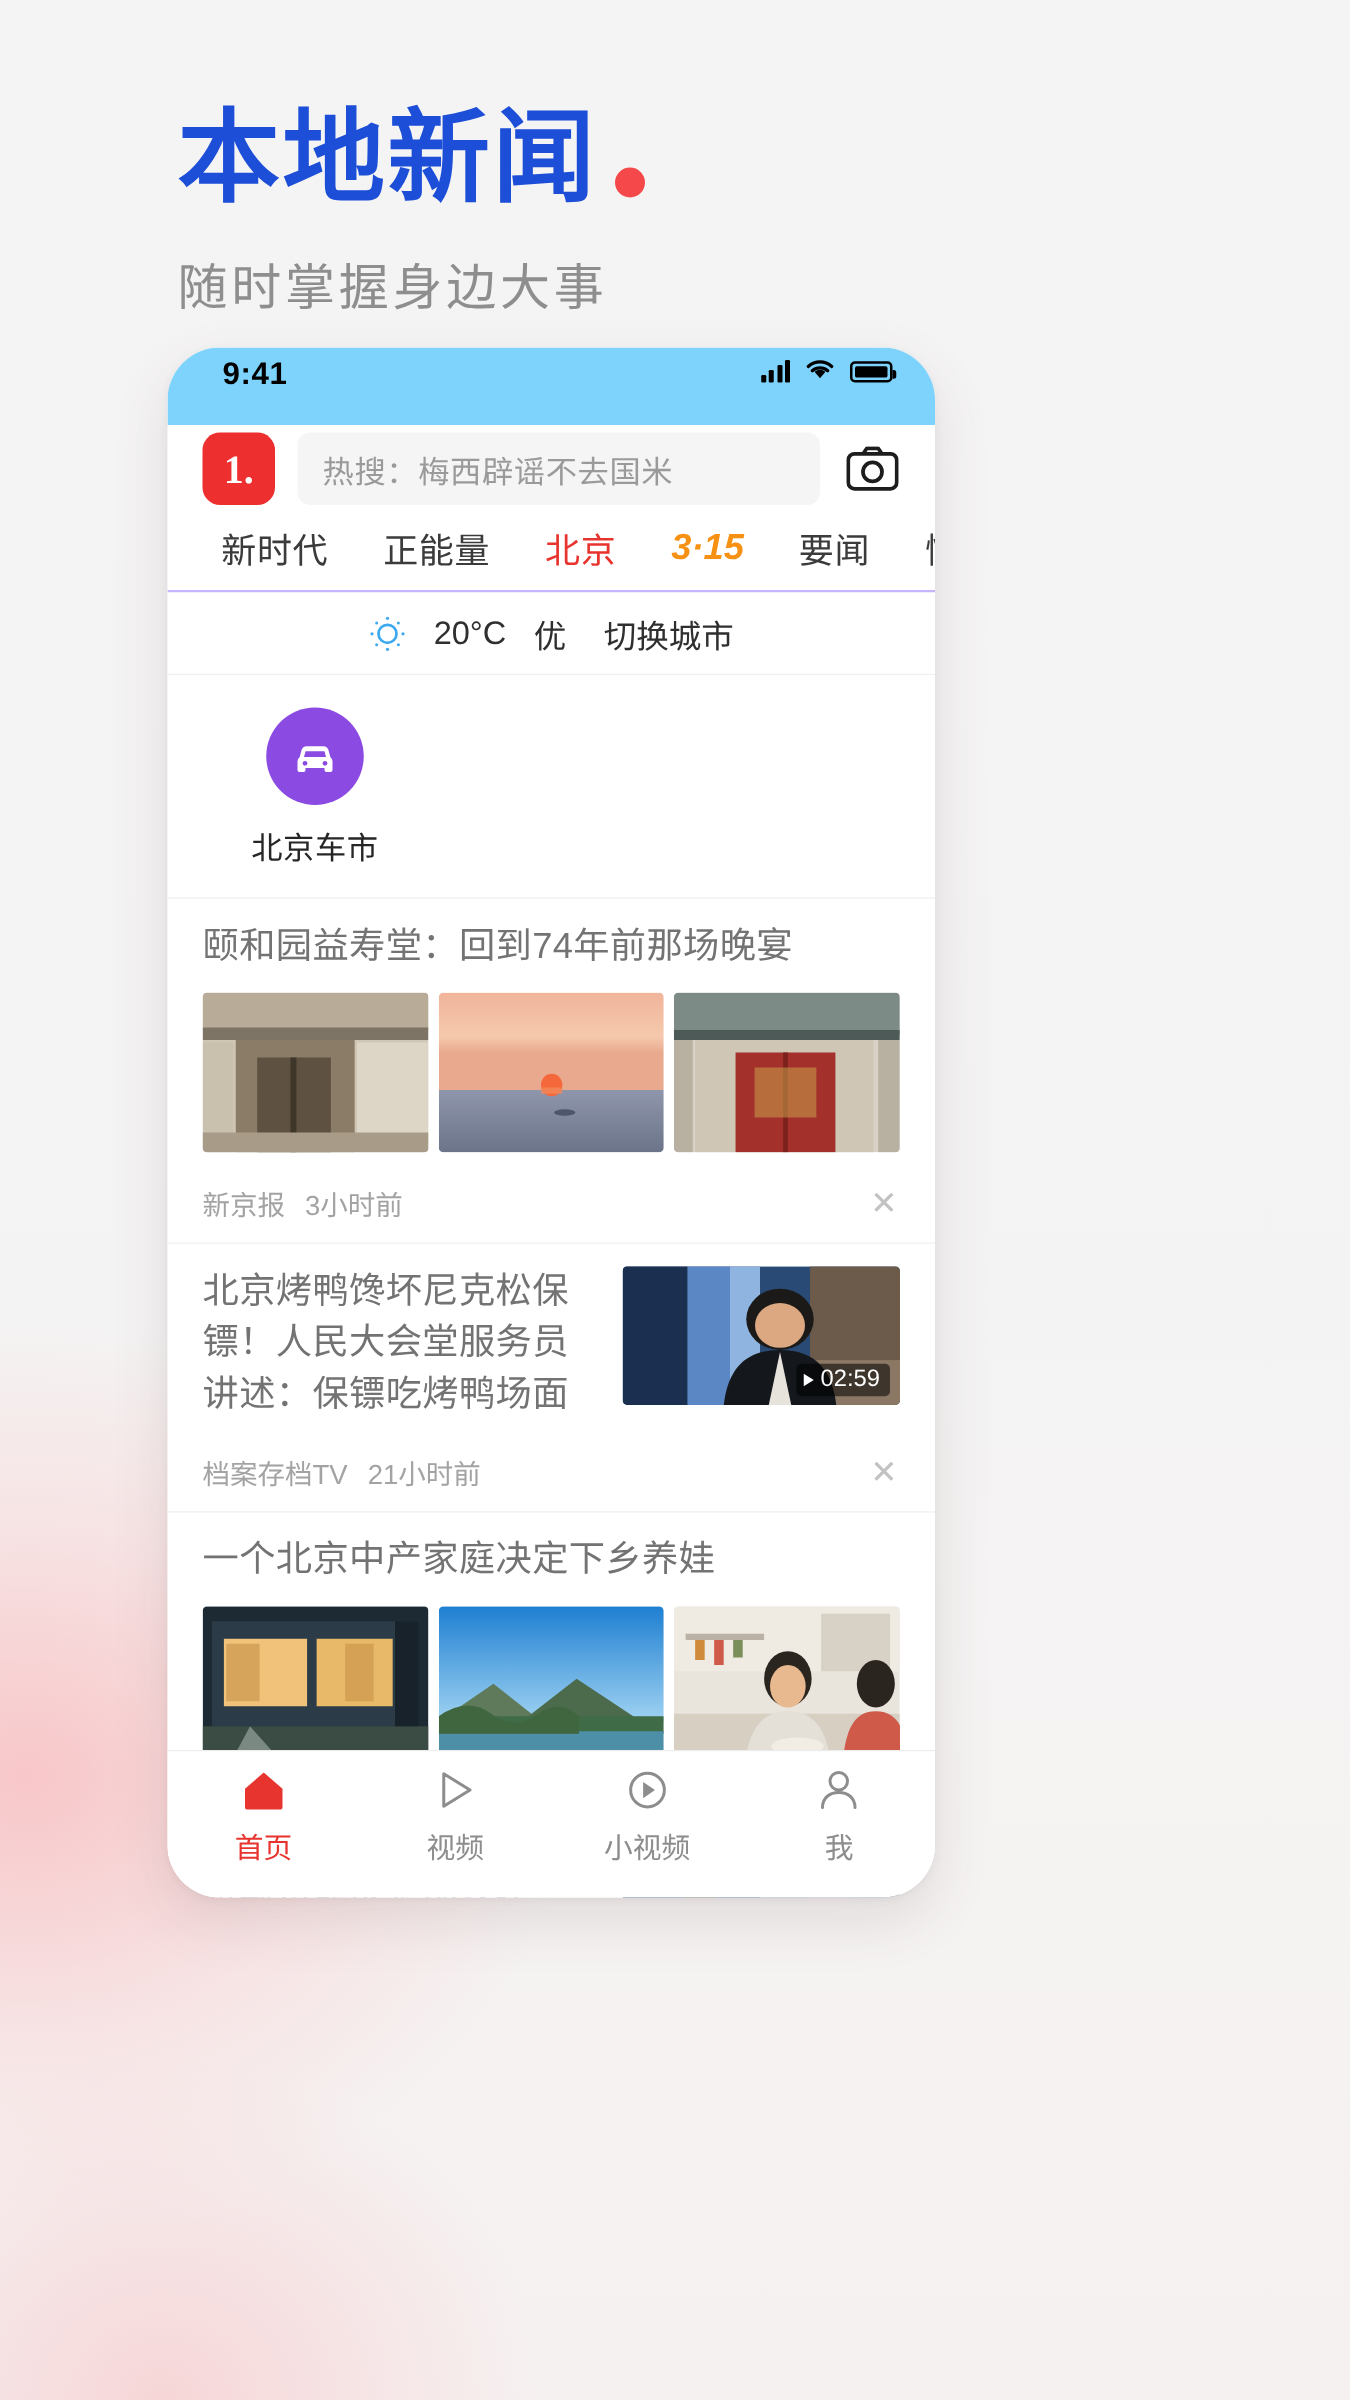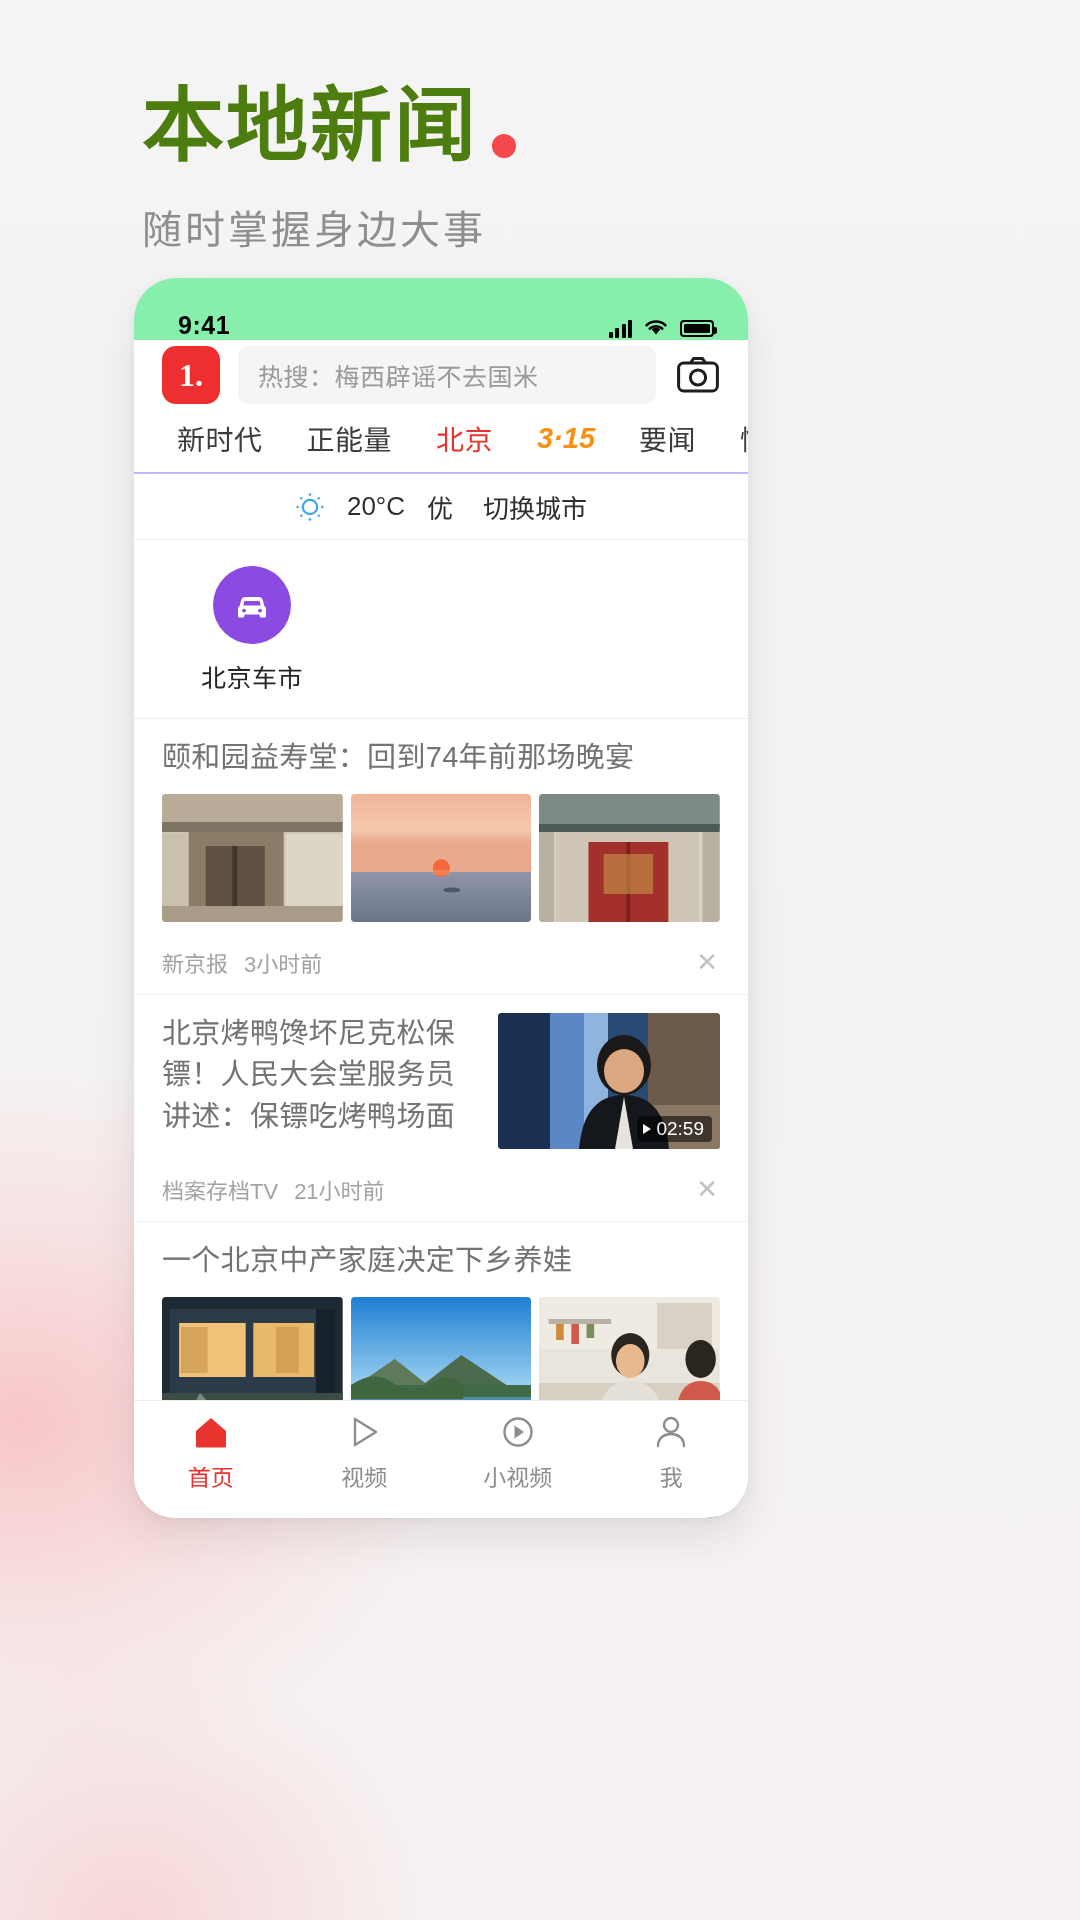--- a/index.html
+++ b/index.html
@@ -30,21 +30,21 @@
   .hero-title-row {
     display: flex;
     align-items: flex-end;
     gap: 14px;
   }
   .hero-title {
     font-family: "Liberation Serif", "DejaVu Serif", serif;
     font-size: 82px;
     font-weight: 700;
     letter-spacing: 2px;
-    color: #4d7c0f;
+    color: #1d4ed8;
     line-height: 1;
   }
   .hero-dot {
     width: 24px; height: 24px;
     border-radius: 50%;
     background: #f5484a;
     margin-bottom: 10px;
     flex: 0 0 auto;
   }
   .hero-sub {
@@ -68,24 +68,24 @@
     overflow: hidden;
     display: flex;
     flex-direction: column;
   }
 
   
   .statusbar {
     height: 62px;
     flex: 0 0 auto;
     display: flex;
-    align-items: flex-end;
+    align-items: flex-start;
     justify-content: space-between;
     padding: 7px 34px 0 44px;
-    background: #86efac;
+    background: #7dd3fc;
   }
   .status-time { font-size: 25px; font-weight: 600; color: #000; letter-spacing: .5px; }
   .status-icons { display: flex; align-items: center; gap: 11px; }
   .sig { display: flex; align-items: flex-end; gap: 2.5px; height: 18px; }
   .sig i { display: block; width: 4px; background: #000; border-radius: 1px; }
   .sig i:nth-child(1){ height: 6px; }
   .sig i:nth-child(2){ height: 10px; }
   .sig i:nth-child(3){ height: 14px; }
   .sig i:nth-child(4){ height: 18px; }
   .batt {
@@ -227,21 +227,21 @@
     margin-left: auto;
     font-size: 26px; color: #c2c2c2;
     line-height: 1; padding: 0 2px;
   }
 
   
   .news-row { display: flex; gap: 18px; align-items: flex-start; }
   .news-row .news-title { flex: 1 1 auto; }
   .news-row .vthumb {
     flex: 0 0 auto;
-    width: 222px; height: 136px;
+    width: 222px; height: 111px;
     border-radius: 4px; overflow: hidden; position: relative;
   }
   .vdur {
     position: absolute; right: 8px; bottom: 7px;
     background: rgba(0,0,0,0.55);
     color: #fff; font-size: 19px;
     padding: 2px 8px 2px 6px;
     border-radius: 4px;
     display: flex; align-items: center; gap: 5px;
   }

